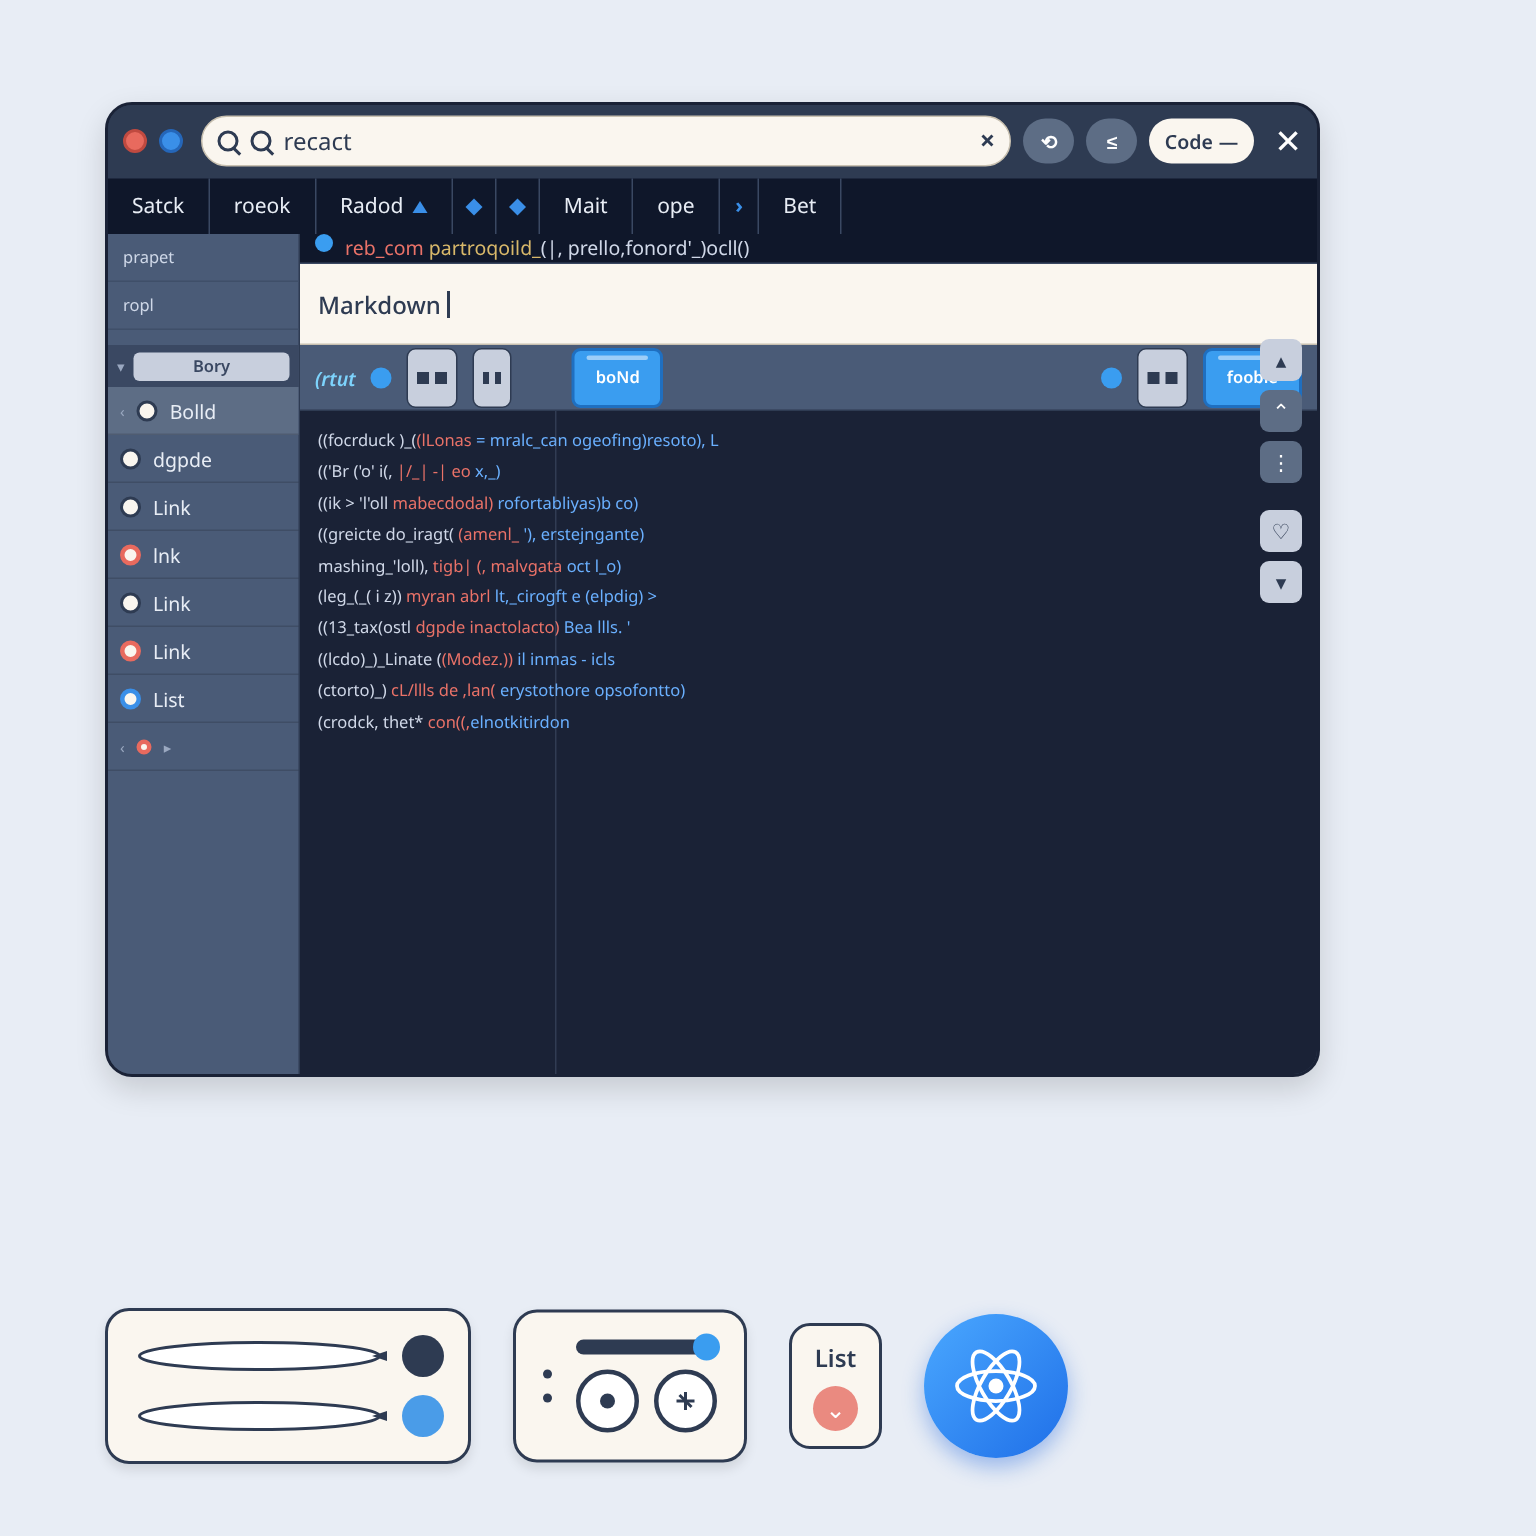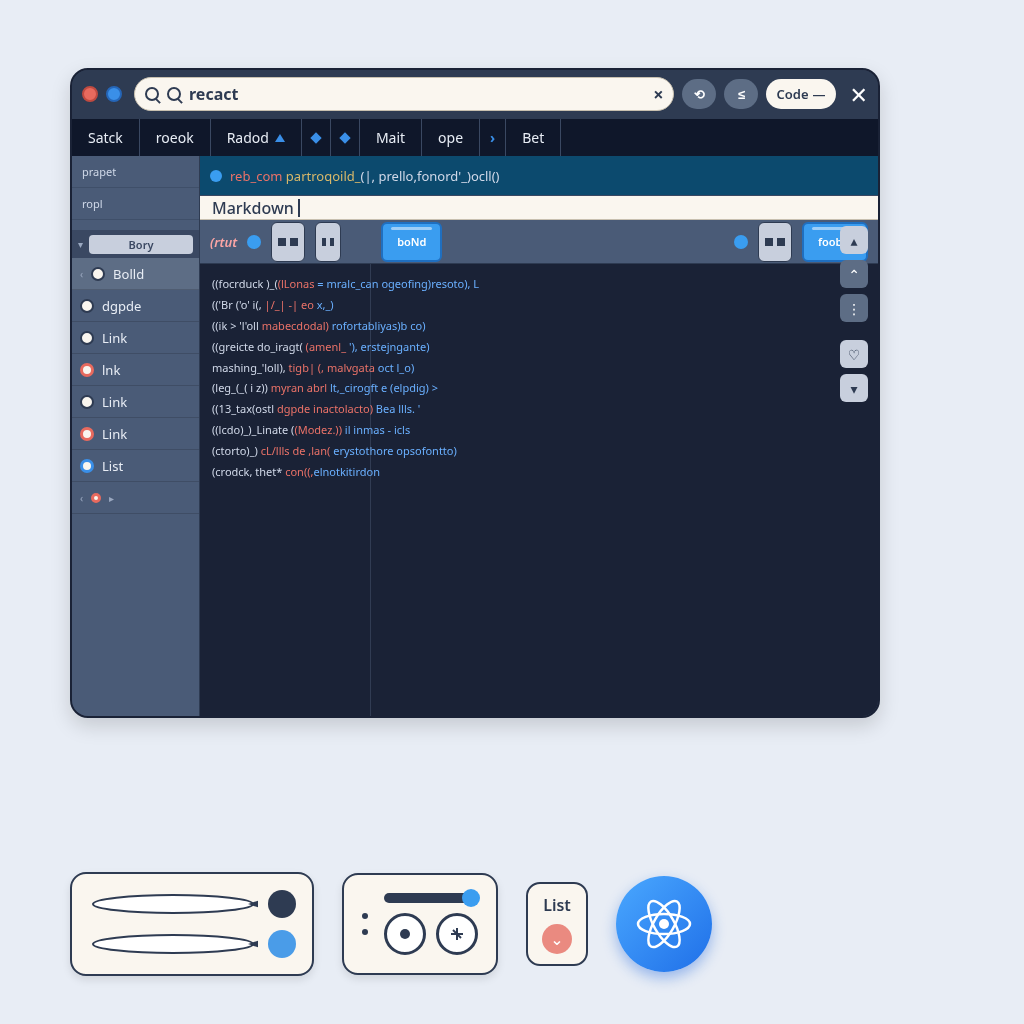--- a/index.html
+++ b/index.html
@@ -6,21 +6,21 @@
 body{background:#e8edf5;width:1024px;height:1024px;overflow:hidden}
 .window{position:absolute;top:68px;left:70px;width:810px;height:650px;background:#2e3b52;border-radius:18px;border:2px solid #1a2236;display:flex;flex-direction:column;overflow:hidden;box-shadow:0 8px 20px rgba(0,0,0,.15)}
 .titlebar{height:48px;background:#2e3b52;display:flex;align-items:center;padding:0 10px;gap:8px}
 .traffic{display:flex;gap:8px;margin-right:4px}
 .tl{width:16px;height:16px;border-radius:50%}
 .tl.red{background:#e86a5e;border:2px solid #c04a40}
 .tl.blue{background:#3a8fe8;border:2px solid #2566b8}
 .searchbar{flex:1;height:34px;background:#faf6ef;border-radius:17px;display:flex;align-items:center;padding:0 10px;gap:8px;border:1px solid #c8c0b0}
 .mag{width:14px;height:14px;border:2px solid #2e3b52;border-radius:50%;position:relative}
 .mag::after{content:'';position:absolute;width:6px;height:2px;background:#2e3b52;bottom:-3px;right:-4px;transform:rotate(45deg)}
-.searchbar input{flex:1;border:none;background:transparent;font-size:16px;color:#2e3b52;outline:none;font-weight:700}
+.searchbar input{flex:1;border:none;background:transparent;font-size:16px;color:#2e3b52;outline:none;font-weight:400}
 .searchbar .clear{font-size:18px;color:#2e3b52;cursor:pointer;font-weight:bold}
 .pill{height:30px;border-radius:15px;display:flex;align-items:center;padding:0 10px;font-size:13px;font-weight:600}
 .pill.dark{background:#5d6d85;color:#fff;width:34px;justify-content:center}
 .pill.light{background:#faf6ef;color:#2e3b52;gap:4px}
 .close-x{font-size:22px;color:#fff;margin-left:6px;cursor:pointer;font-weight:300}
 .tabbar{height:38px;background:#0f172a;display:flex;border-top:1px solid #2e3b52}
 .tab{padding:0 16px;display:flex;align-items:center;font-size:14px;color:#e8edf5;border-right:1px solid #3a4862;cursor:pointer;gap:6px;white-space:nowrap}
 .tab.narrow{padding:0 10px}
 .dia{width:8px;height:8px;background:#3a8fe8;transform:rotate(45deg)}
 .tri-up{width:0;height:0;border-left:5px solid transparent;border-right:5px solid transparent;border-bottom:8px solid #3a8fe8}
@@ -35,27 +35,27 @@
 .outline-hdr{height:28px;display:flex;align-items:center;padding:0 6px;gap:6px;background:#3a4862;font-size:11px}
 .outline-hdr .lbl{flex:1;background:#c8cfdd;color:#3a4862;border-radius:4px;text-align:center;padding:2px 0;font-weight:600}
 .dot{width:14px;height:14px;border-radius:50%;flex-shrink:0}
 .dot.hollow{background:#faf6ef;border:2px solid #2e3b52}
 .dot.redring{background:#faf6ef;border:3px solid #e86a5e}
 .dot.bluering{background:#faf6ef;border:3px solid #3a8fe8}
 .outitem{height:32px;display:flex;align-items:center;padding:0 8px;gap:8px;font-size:13px;color:#e8edf5;cursor:pointer;border-bottom:1px solid rgba(0,0,0,.15)}
 .outitem.hdr{background:#5d6d85}
 .caret{color:#9aa8c0;font-size:10px}
 .main{flex:1;display:flex;flex-direction:column;background:#2e3b52}
-.coderow{height:40px;background:#0c4a6e;display:flex;align-items:center;padding:0 10px;gap:8px;font-family:ui-monospace,monospace;font-size:13px;border-bottom:1px solid #3a4862}
+.coderow{height:20px;background:#0f172a;display:flex;align-items:flex-start;padding:0 10px;gap:8px;font-family:ui-monospace,monospace;font-size:13px;border-bottom:1px solid #3a4862}
 .bluec{color:#6ab0ff}.redc{color:#ea7268}.yelc{color:#d8b86a}.whc{color:#d0d8e8}
-.mdbar{height:24px;background:#faf6ef;display:flex;align-items:center;padding:0 12px;border-bottom:1px solid #c8c0b0}
+.mdbar{height:54px;background:#faf6ef;display:flex;align-items:center;padding:0 12px;border-bottom:1px solid #c8c0b0}
 .mdbar span{font-size:16px;color:#2e3b52;font-weight:500}
 .cursor{display:inline-block;width:2px;height:18px;background:#2e3b52;margin-left:4px;vertical-align:middle}
 .toolbar{height:44px;background:#4a5b77;display:flex;align-items:center;padding:0 10px;gap:10px;border-bottom:1px solid #2e3b52}
-.toolbar .lbl{font-size:13px;color:#fca5a5;font-weight:600;font-style:italic}
+.toolbar .lbl{font-size:13px;color:#7dd3fc;font-weight:600;font-style:italic}
 .tbtn{height:40px;border-radius:6px;background:#c8cfdd;border:1px solid #2e3b52;padding:0 6px;display:flex;align-items:center;gap:4px;cursor:pointer;font-size:11px}
 .tbtn.blue{background:#3a9df0;color:#fff;font-weight:600;padding:0 14px;border:2px solid #1f6fc0;position:relative}
 .tbtn.blue::before{content:'';position:absolute;top:3px;left:8px;right:8px;height:3px;background:rgba(255,255,255,.5);border-radius:2px}
 .sq{width:8px;height:8px;background:#2e3b52}
 .editor{flex:1;background:#1a2236;font-family:ui-monospace,monospace;font-size:11px;padding:10px 12px;overflow:hidden;position:relative}
 .editor::before{content:'';position:absolute;top:0;bottom:0;left:170px;width:1px;background:rgba(120,140,170,.25)}
 .ln{white-space:nowrap;line-height:1.9;color:#8a98b0}
 .rstrip{position:absolute;top:156px;right:10px;width:28px;display:flex;flex-direction:column;gap:6px}
 .rbtn{background:#5d6d85;border-radius:6px;height:28px;display:flex;align-items:center;justify-content:center;color:#fff;cursor:pointer;font-size:14px}
 .rbtn.lt{background:#c8cfdd;color:#2e3b52}

